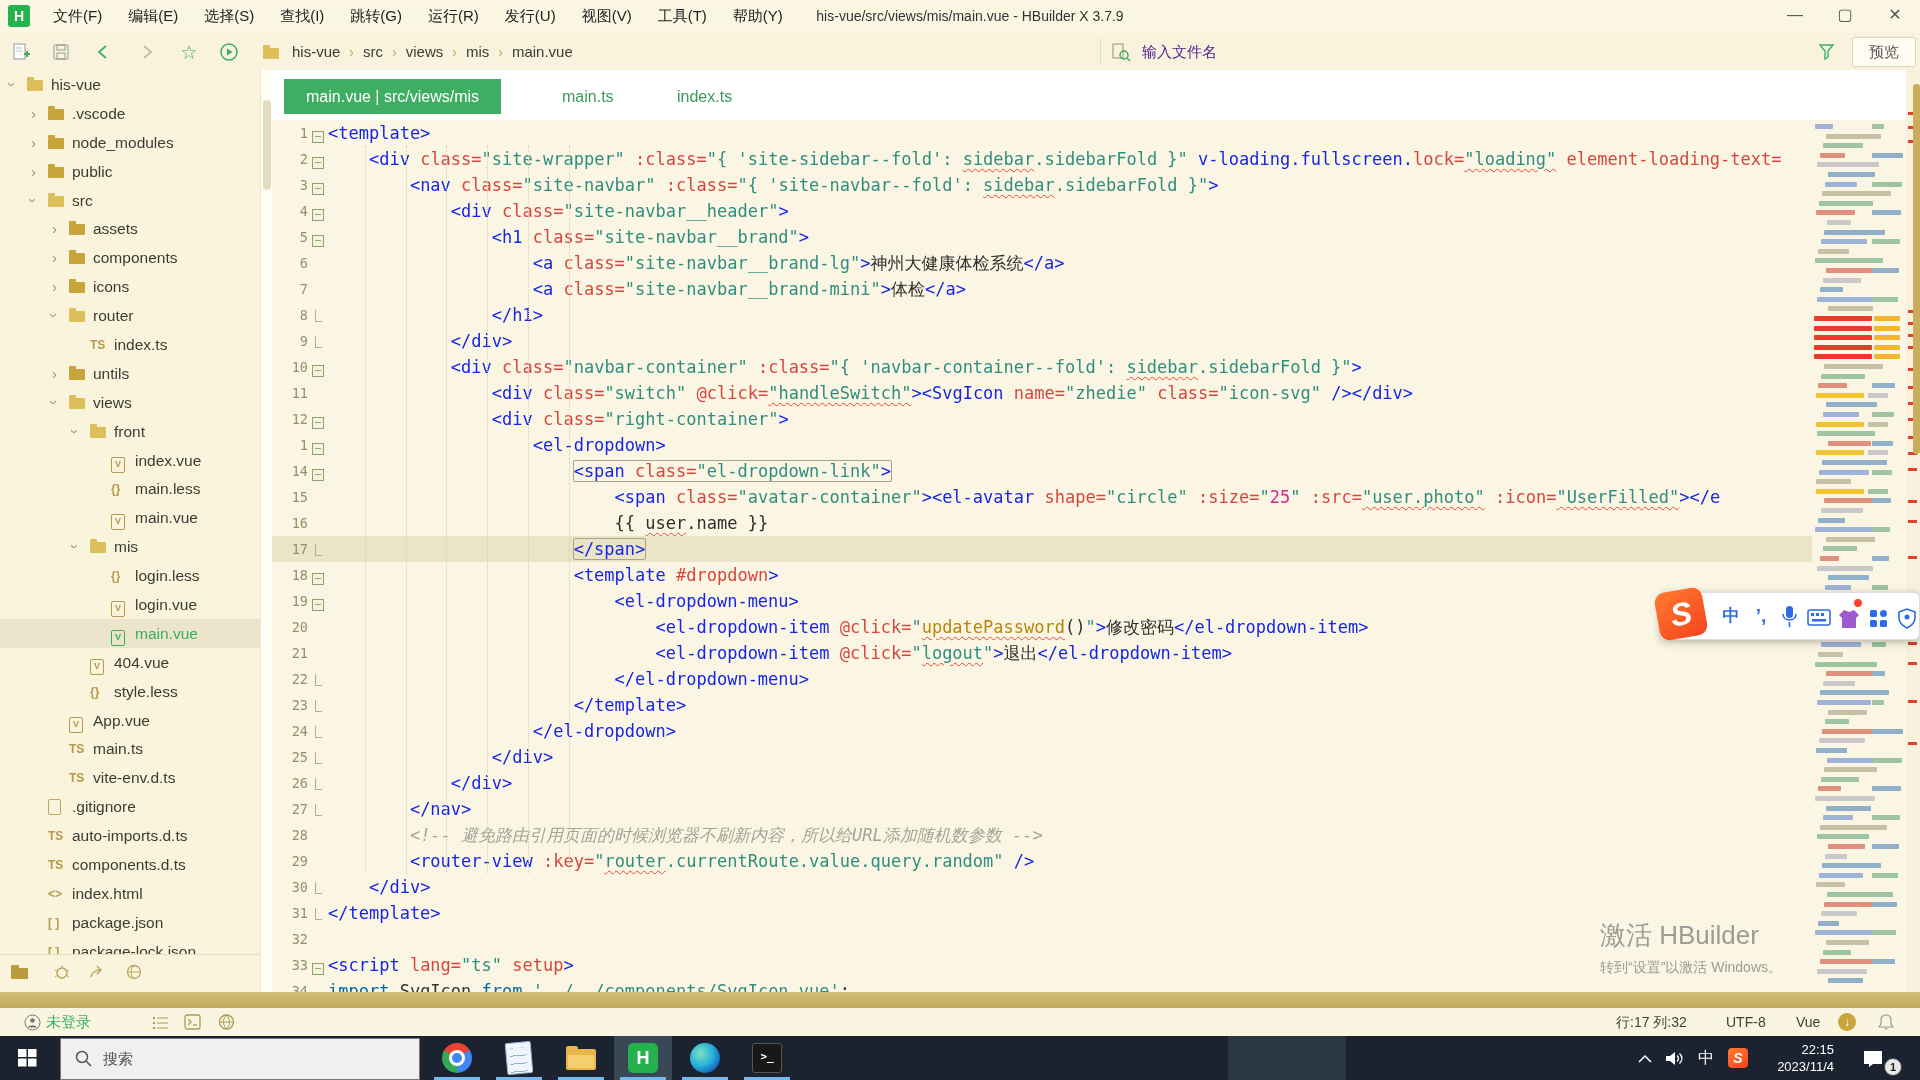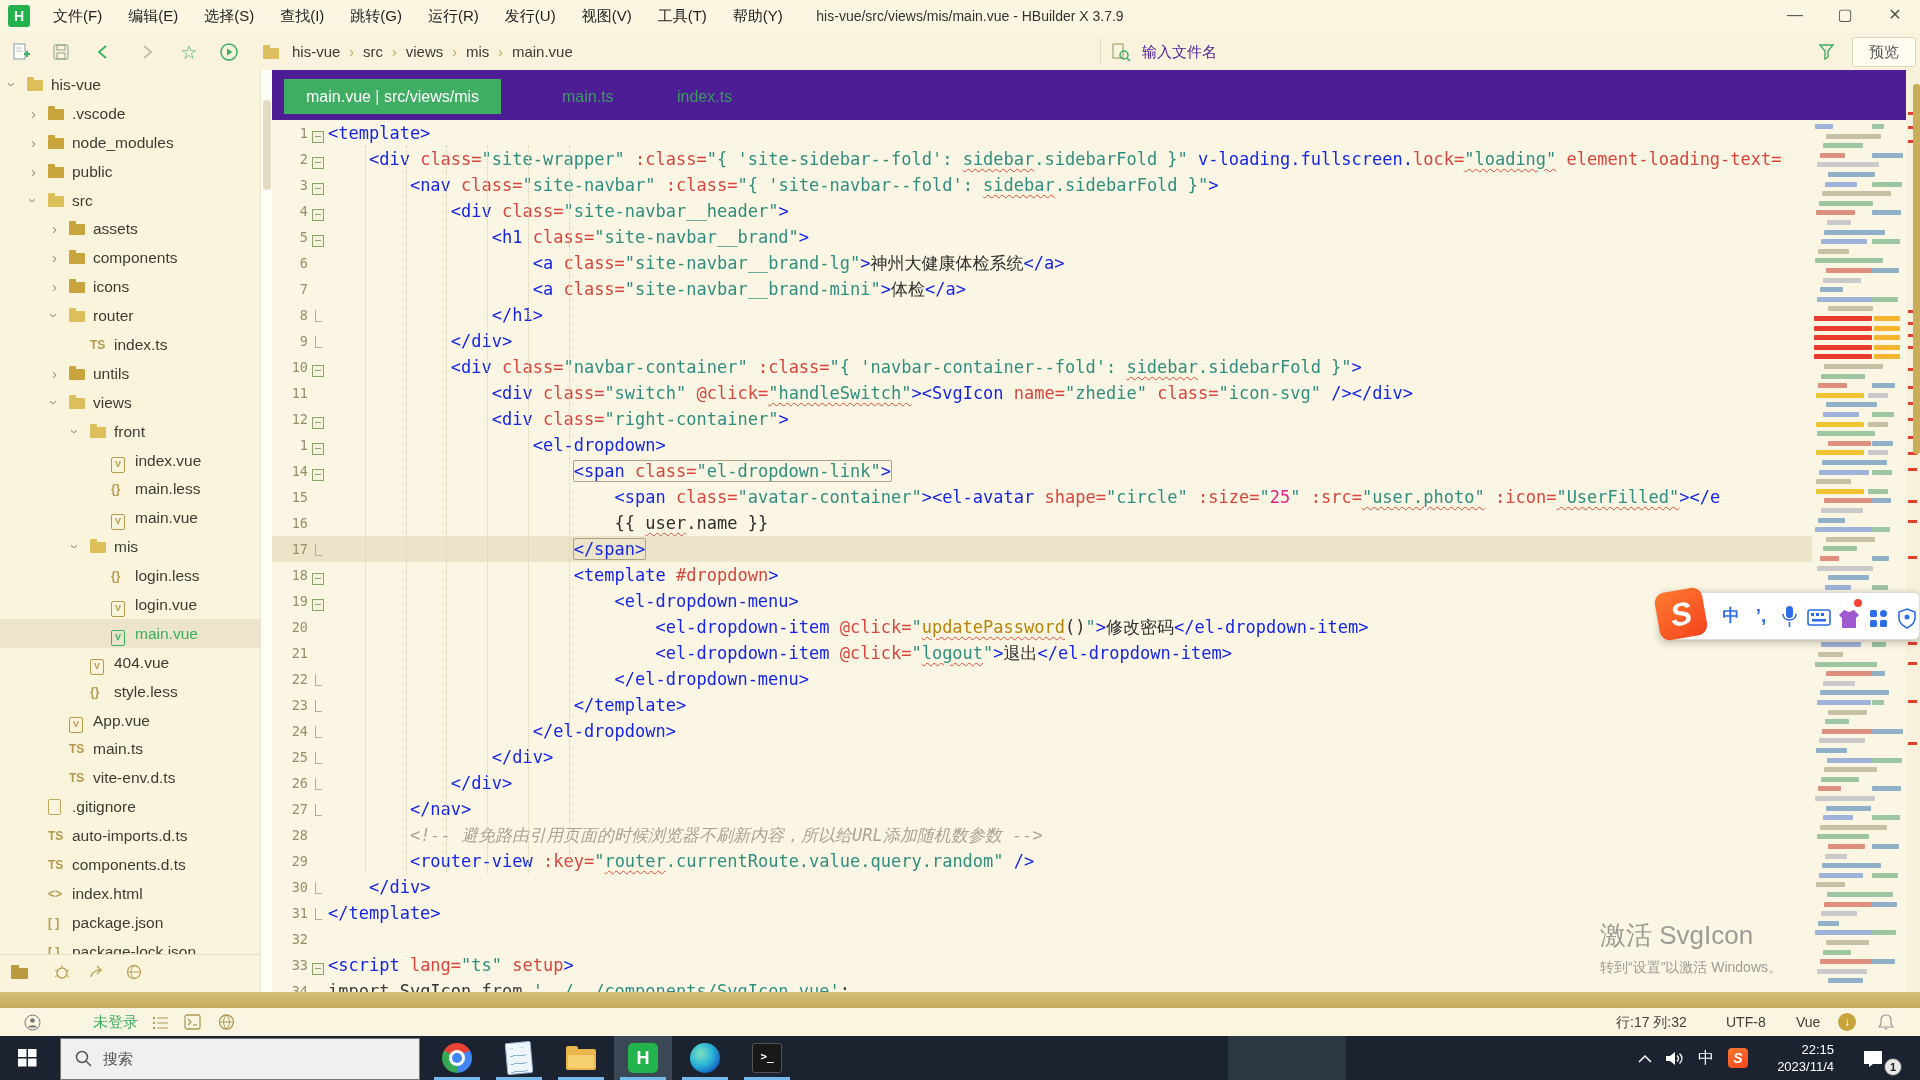--- a/index.html
+++ b/index.html
@@ -40,50 +40,50 @@
   .ic-v{display:inline-block;width:12px;height:14px;border:1.5px solid #b5994d;border-radius:2px;font-size:9px;line-height:13px;text-align:center;}
   .sel .ic-v{border-color:#3bae62;color:#3bae62;}
   .ic-file{display:inline-block;width:11px;height:14px;border:1.5px solid #c0a85e;border-radius:2px;}
   
   #side-bottom{position:absolute;left:0;top:954px;width:260px;height:38px;background:#faf4dc;border-top:1px solid #e7dec2;z-index:4;}
   #side-bottom svg{position:absolute;top:8px;}
   
   #splitter{position:absolute;left:260px;top:70px;width:12px;height:922px;background:#fffef6;border-left:1px solid #eee6ca;}
   #splitter .thumb{position:absolute;left:2px;top:30px;width:8px;height:90px;background:#e4dcc0;border-radius:4px;}
   
-  #tabbar{position:absolute;left:272px;top:70px;width:1648px;height:50px;background:#4c1d95;}
+  #tabbar{position:absolute;left:272px;top:70px;width:1648px;height:50px;background:#ffffff;}
   .tab-active{position:absolute;left:12px;top:9px;height:35px;padding:0 22px;background:#3fae63;color:#fff;
               font-size:16px;line-height:35px;}
   .tab{position:absolute;top:9px;height:35px;font-size:16px;line-height:35px;color:#3a9a5f;}
   
   #editor-bg{position:absolute;left:272px;top:70px;width:1648px;height:922px;background:#fbf6e3;}
   #code{position:absolute;left:272px;top:120px;width:1540px;height:872px;overflow:hidden;z-index:2;}
   .guide{position:absolute;width:0;border-left:1px dotted #d7d1b4;z-index:1;}
   .cl{position:relative;height:26px;white-space:pre;font-family:"DejaVu Sans Mono",monospace;font-size:17px;line-height:26px;}
   .cl.cur{background:#ece4c9;}
   .ln{display:inline-block;width:36px;text-align:right;color:#94906a;font-size:13.5px;vertical-align:top;}
   .fc{display:inline-block;width:20px;text-align:center;vertical-align:top;}
   .fs{display:inline-block;width:10px;height:10px;margin-top:8px;border:1px solid #8aa56c;background:#f6f2dc;
       color:#6a8a5a;font-size:10px;line-height:8px;text-align:center;}
   .fe{display:inline-block;width:6px;height:11px;margin-top:8px;border-left:1px solid #b3ae8f;border-bottom:1px solid #b3ae8f;}
   .sg-g{color:#1526e8;} .sg-a{color:#d8453c;} .sg-s{color:#2f8e7f;} .sg-t{color:#2f2f2f;}
   .sg-n{color:#e0218a;} .sg-c{color:#a6a396;font-style:italic;} .sg-o{color:#b8860b;}
-  .sg-k{color:#404040;} .sg-d{color:#333;}
+  .sg-k{color:#0369a1;} .sg-d{color:#333;}
   .sq{text-decoration:underline;text-decoration-style:wavy;text-decoration-color:#e04e3a;text-decoration-thickness:1px;text-underline-offset:3px;}
   .bx{box-shadow:0 0 0 1px #a9a489;border-radius:1px;}
   
   #minimap{position:absolute;left:1812px;top:120px;width:94px;height:872px;overflow:hidden;z-index:3;background:#fbf6e3;}
   .mmb{position:absolute;height:5px;border-radius:1px;}
   #ruler{position:absolute;left:1906px;top:70px;width:14px;height:922px;background:#f8f2dc;z-index:3;}
   .rmark{position:absolute;left:2px;width:9px;height:3px;background:#e04030;}
   #vthumb{position:absolute;left:1913px;top:84px;width:7px;height:370px;background:#c9ad5b;border-radius:3px;z-index:4;}
   
   #hbar{position:absolute;left:0;top:992px;width:1920px;height:16px;background:linear-gradient(#d4bf76,#c2ab5e);z-index:5;}
   #statusbar{position:absolute;left:0;top:1008px;width:1920px;height:28px;background:#faf5e1;font-size:14px;z-index:5;}
-  #login-lbl{position:absolute;left:46px;top:0;line-height:28px;color:#3bae62;font-size:15px;margin-left:47px;}
+  #login-lbl{position:absolute;left:46px;top:0;line-height:28px;color:#3bae62;font-size:15px;}
   .sb-right{position:absolute;top:0;line-height:28px;color:#3f3f38;}
   
   #watermark{position:absolute;left:1600px;top:918px;width:300px;color:#9c9c96;z-index:3;}
   #watermark .l1{font-size:26px;} #watermark .l2{font-size:14px;margin-top:6px;}
   
   #ime{position:absolute;left:1660px;top:592px;width:258px;height:46px;background:#fff;border:1px solid #ddd;
        border-radius:6px;box-shadow:0 2px 8px rgba(0,0,0,.28);z-index:8;}
   #ime-logo{position:absolute;left:-4px;top:-3px;width:48px;height:48px;border-radius:10px;
             background:linear-gradient(150deg,#ff7a30,#f4441e);transform:rotate(-10deg);
             color:#fff;font-weight:bold;font-style:italic;font-size:32px;text-align:center;line-height:48px;}
@@ -575,21 +575,21 @@
       <div class="rmark" style="top: 486px;"></div>
       <div class="rmark" style="top: 530px;"></div>
       <div class="rmark" style="top: 572px;"></div>
       <div class="rmark" style="top: 592px;"></div>
       <div class="rmark" style="top: 630px;"></div>
       <div class="rmark" style="top: 672px;"></div>
     </div>
   <div id="vthumb"></div>
 
   <div id="watermark">
-    <div class="l1">激活 SvgIcon</div>
+    <div class="l1">激活 HBuilder</div>
     <div class="l2">转到“设置”以激活 Windows。</div>
   </div>
 
   <div id="ime">
     <div id="ime-logo">S</div>
     <div class="ime-ic" style="left:56px;">中</div>
     <div class="ime-ic" style="left:86px;font-size:19px;">’,</div>
     <div class="ime-ic" style="left:114px;">
       <svg width="26" height="28" style="margin:2px auto 0;">
           <rect x="10" y="3" width="7" height="12" rx="3.5" fill="#2e6be6"></rect>

